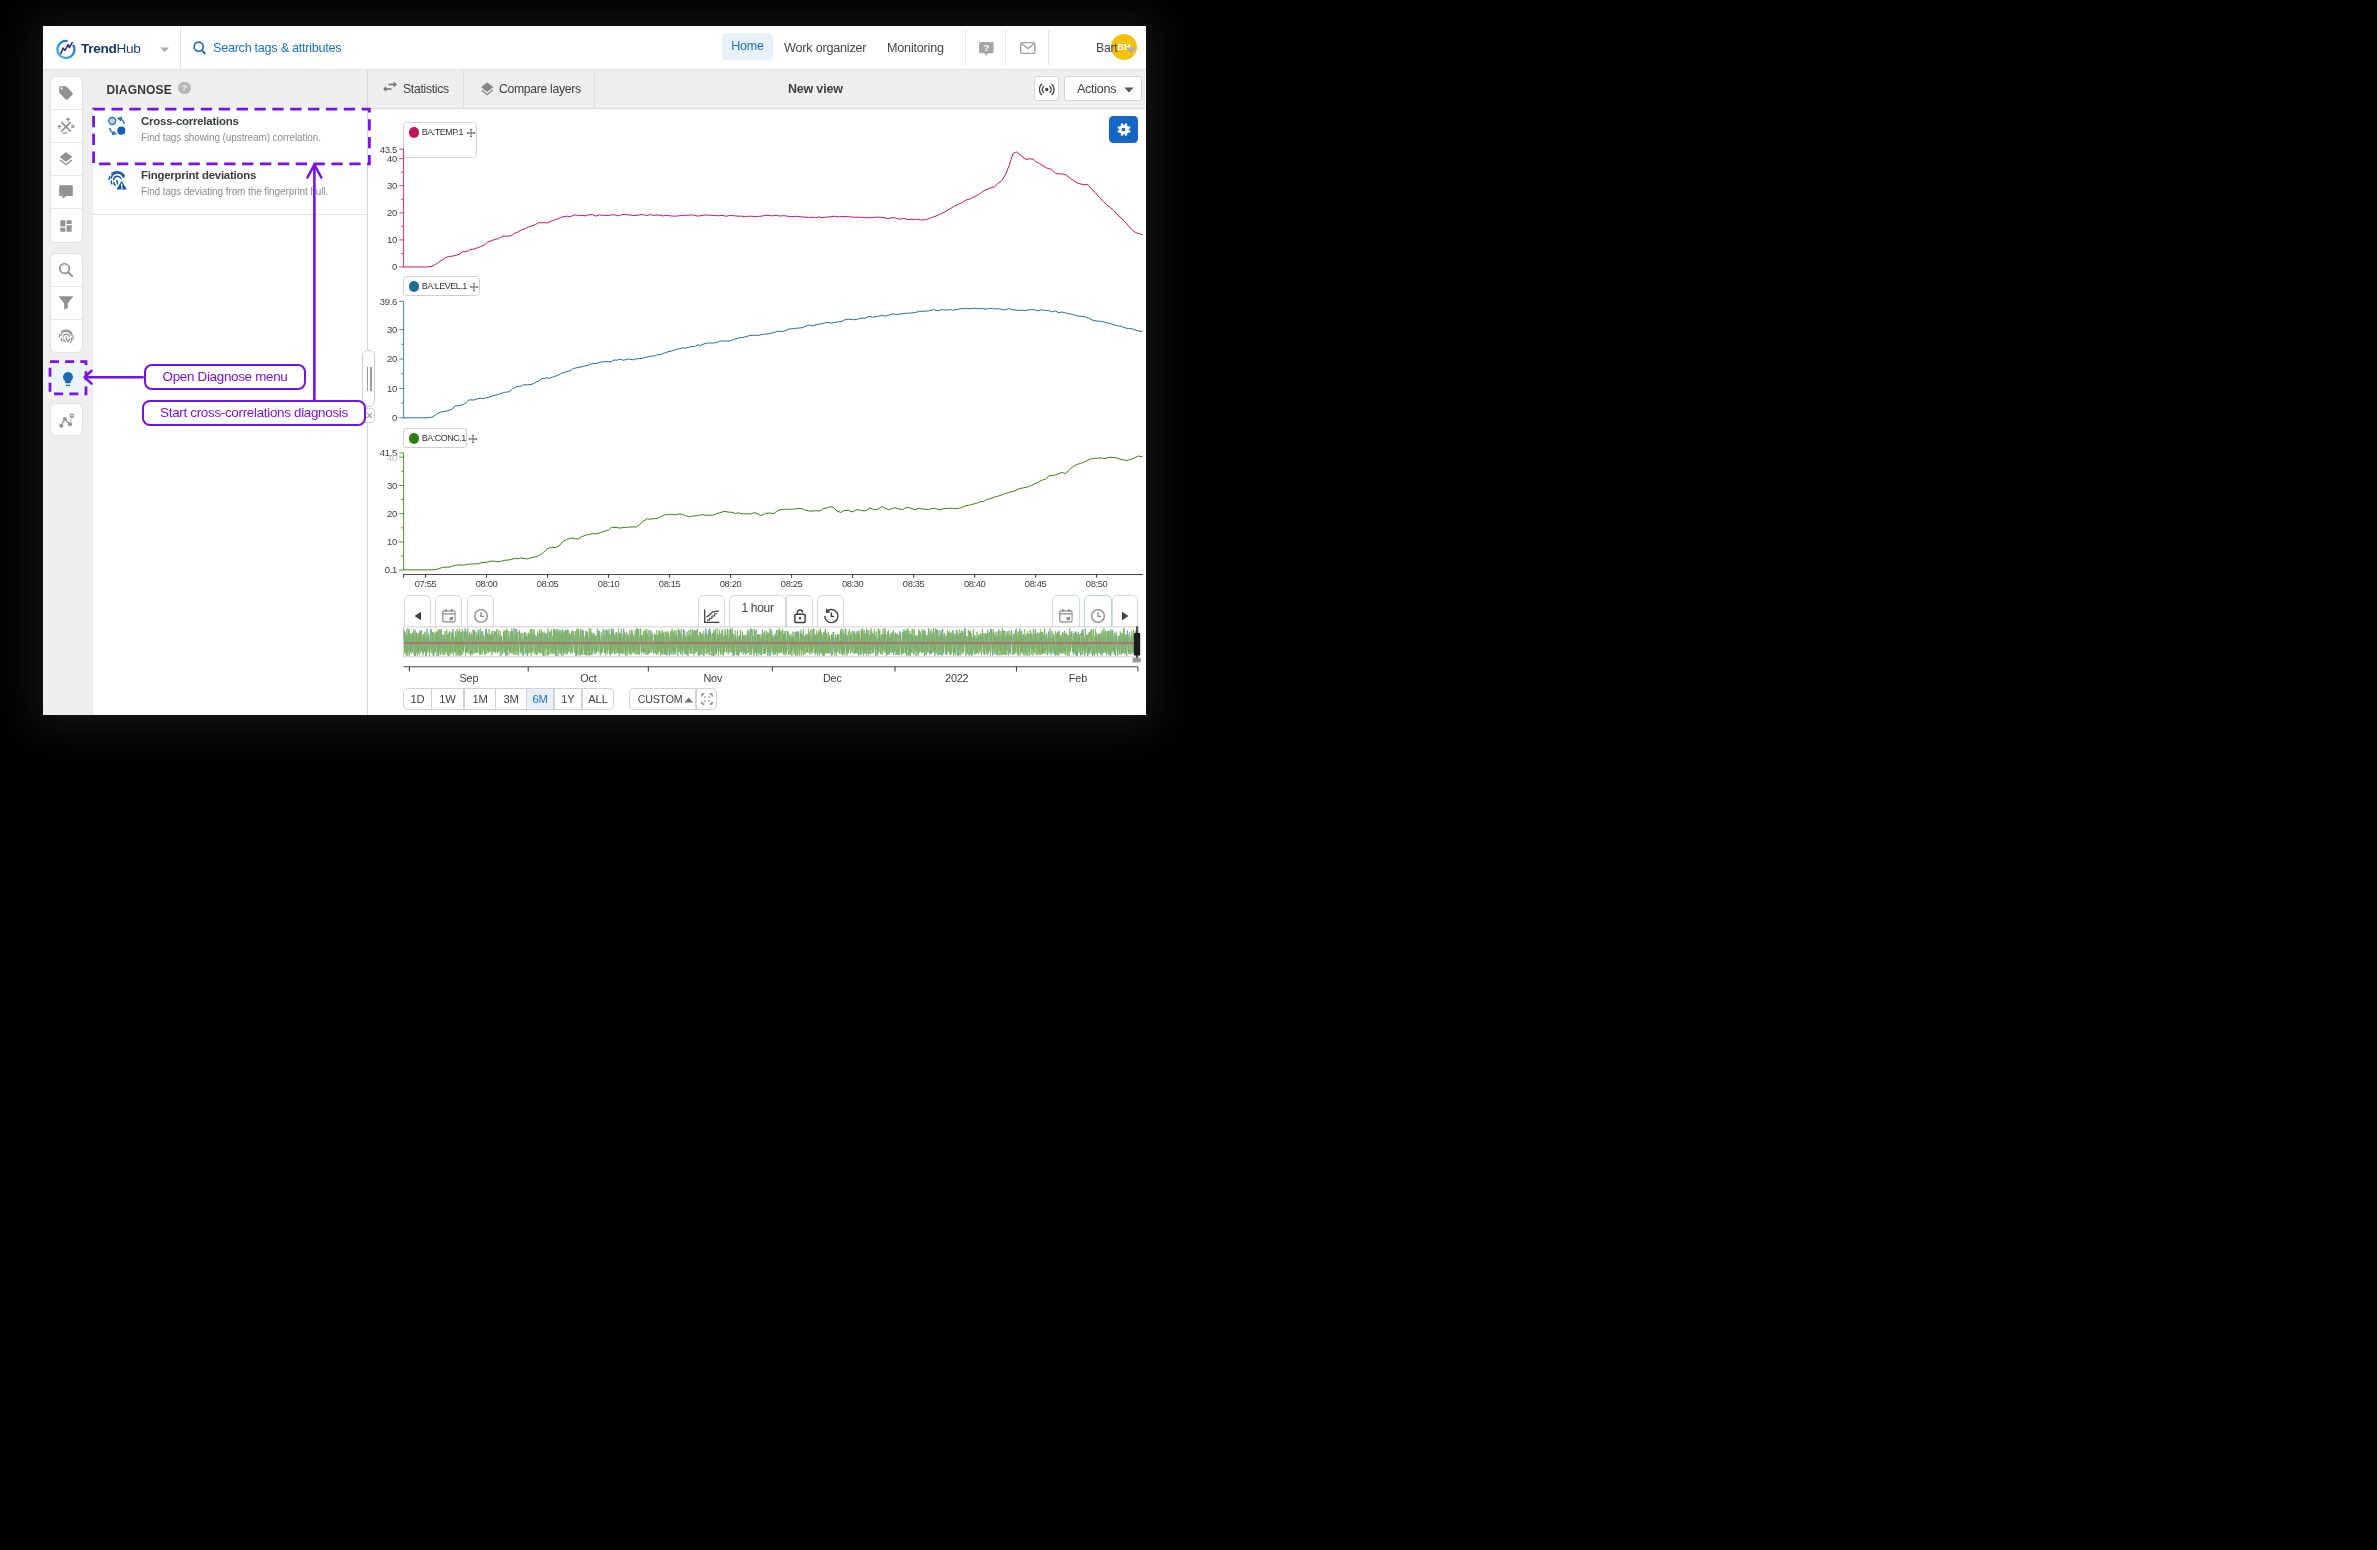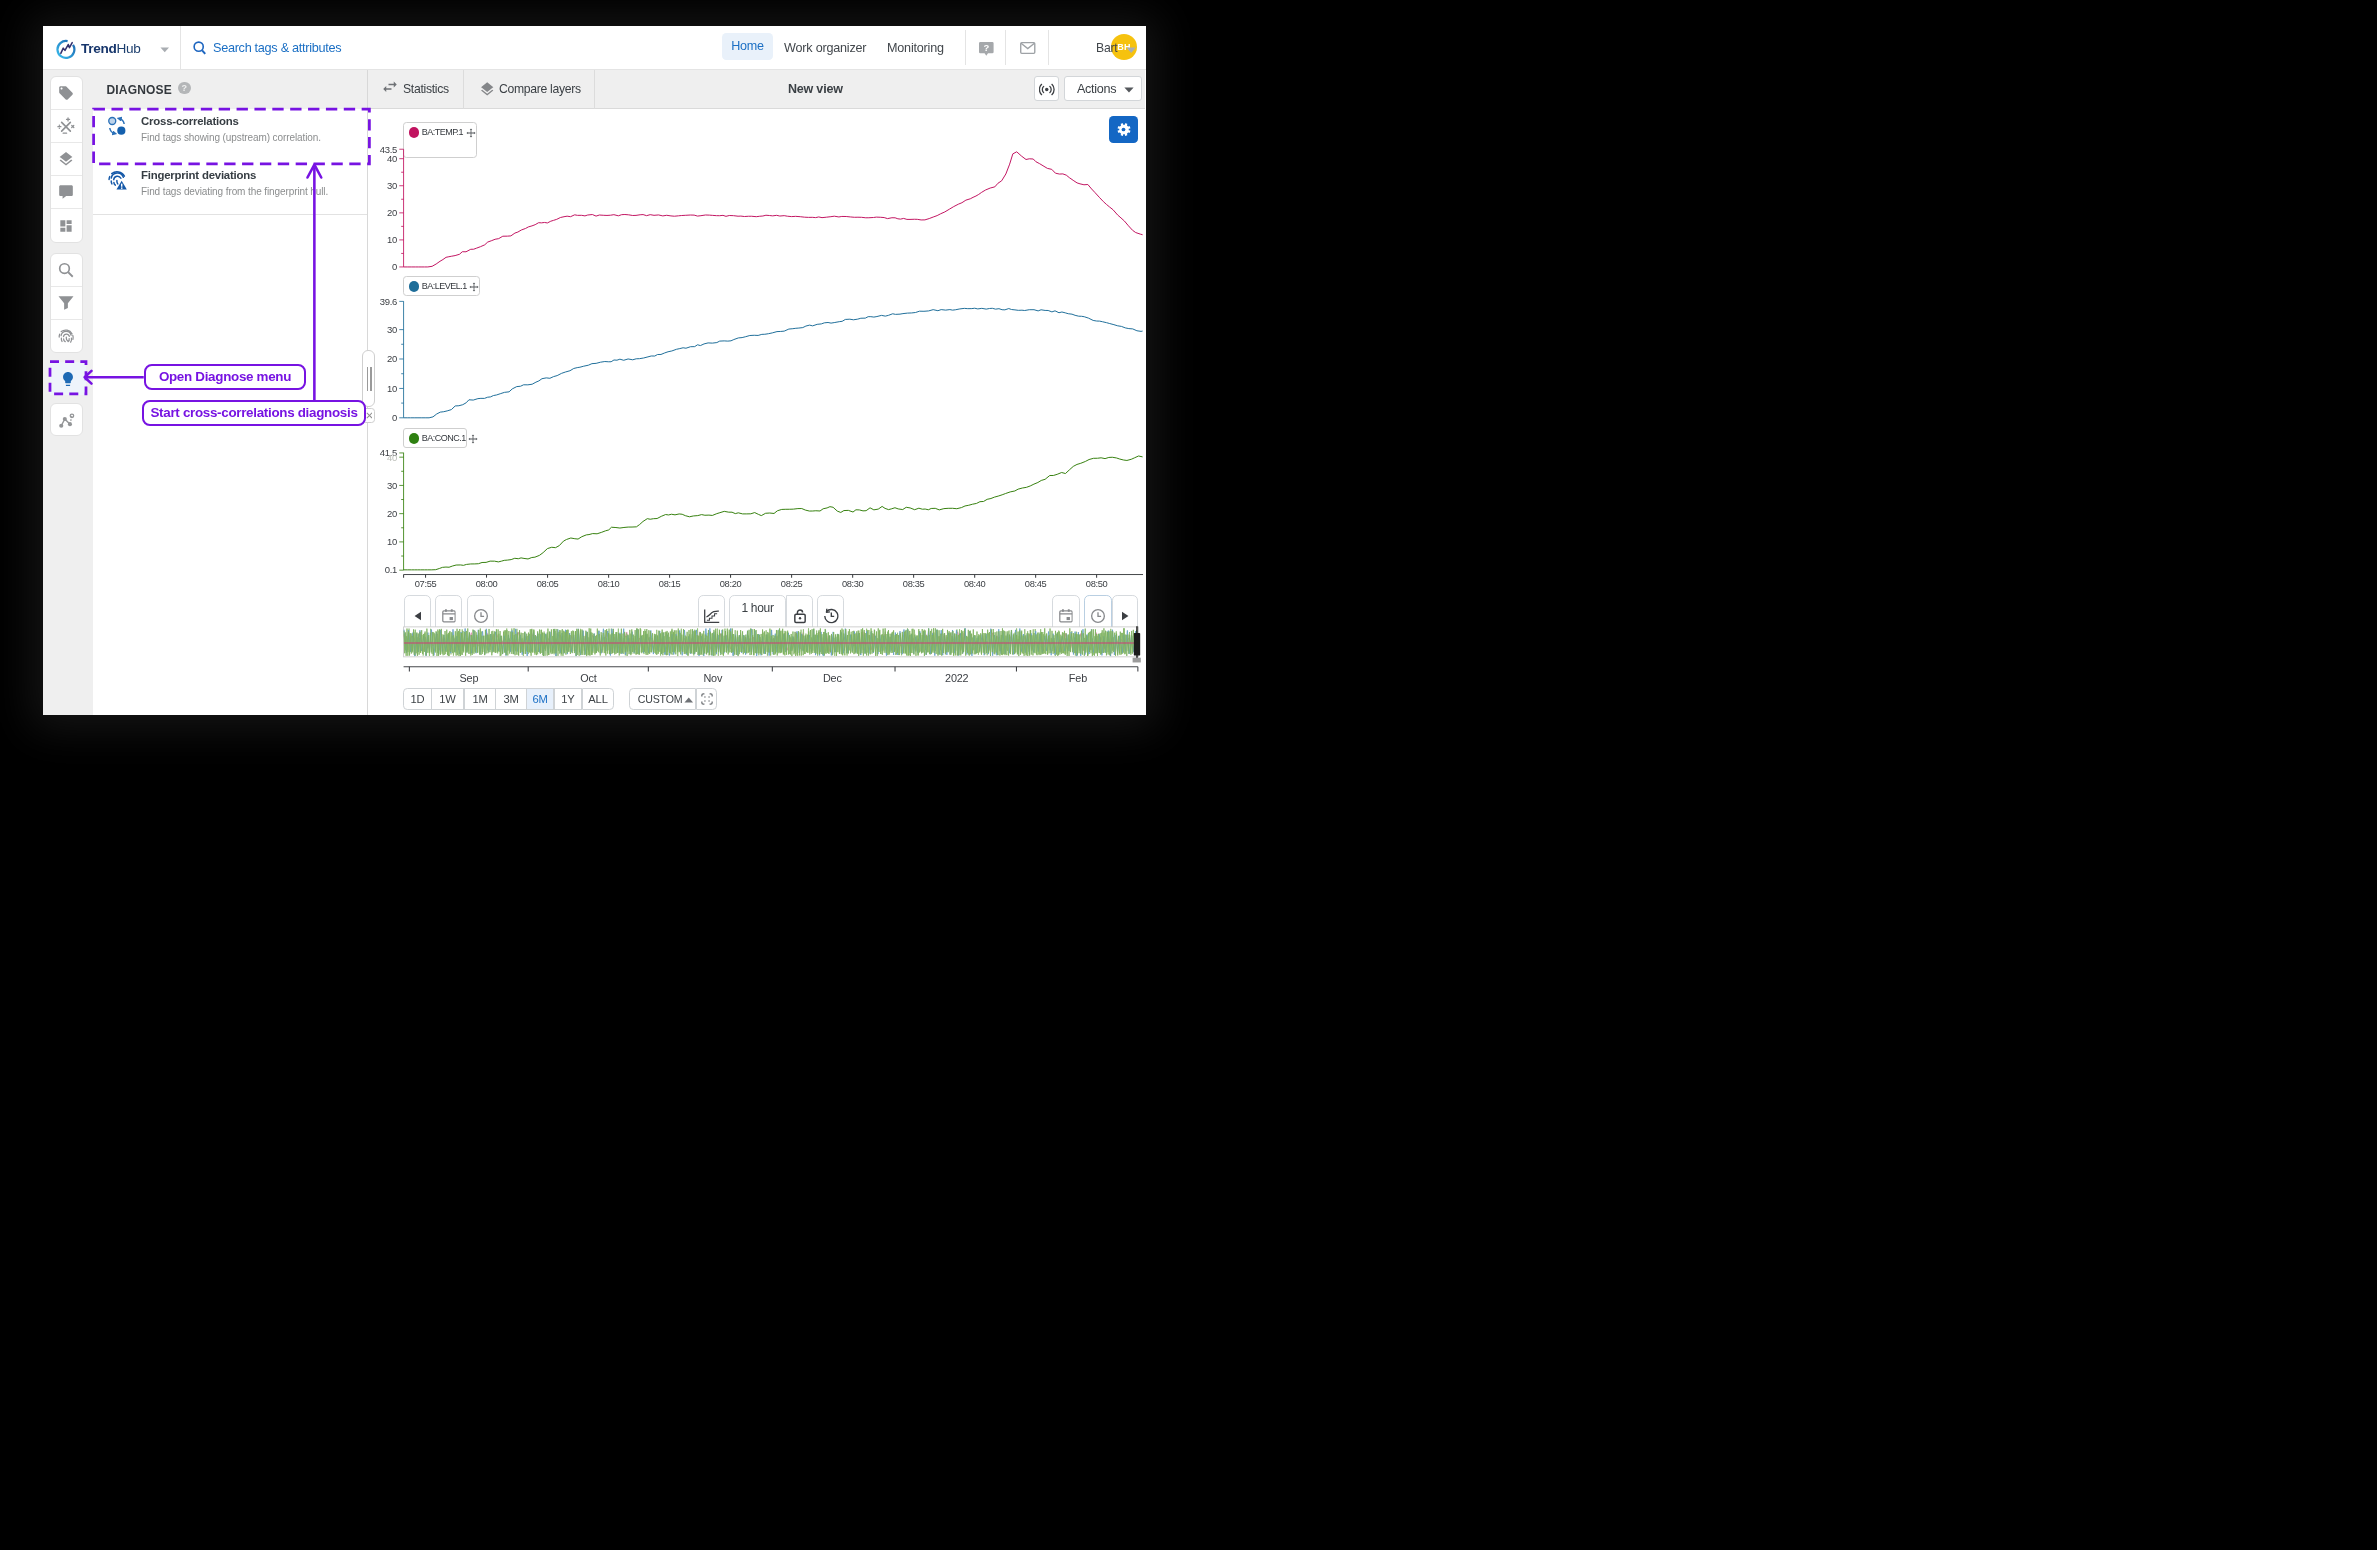--- a/index.html
+++ b/index.html
@@ -27,21 +27,21 @@
 #tbar { position:absolute; left:325px; top:44px; width:777px; height:39px; background:#efefef; border-bottom:0.9px solid #dadada; }
 .tbtxt { position:absolute; top:0; height:39px; line-height:39px; font-size:12.2px; letter-spacing:-0.3px; color:#3b4045; }
 .tbdiv { position:absolute; top:0; width:0.9px; height:39px; background:#dcdcdc; }
 .wbtn { position:absolute; background:#fff; border:0.9px solid #d3d6d9; border-radius:3px; }
 
 .bbtn { position:absolute; top:569px; height:42px; background:#fff; border:0.9px solid #d6dade; border-radius:5.2px; }
 .bbtn svg { position:absolute; left:50%; top:50%; transform:translate(-50%,-50%); }
 
 .zbtn { position:absolute; top:662px; height:22px; background:#fff; border:0.9px solid #cfd3d6; font-size:11.2px; letter-spacing:-0.2px; color:#3e4347; text-align:center; line-height:20.7px; }
 
-.pbox { position:absolute; border:2.6px solid #7713e2; border-radius:7.8px; background:#fff; color:#7713e2; font-weight:bold; font-size:13.4px; letter-spacing:-0.3px; text-align:center; }
+.pbox { position:absolute; border:2.6px solid #7713e2; border-radius:7.8px; background:#fff; color:#7713e2; font-weight:normal; font-size:13.4px; letter-spacing:-0.3px; text-align:center; }
 </style>
 </head>
 <body>
 <div id="win">
 
   <div id="hdr">
     <svg class="abs" style="left:12.5px;top:13px" width="20.7" height="20.7" viewBox="0 0 24 24">
       <defs>
           <linearGradient id="lg1" x1="0" y1="1" x2="1" y2="0">
         <stop offset="0" stop-color="#39bdee"></stop>

